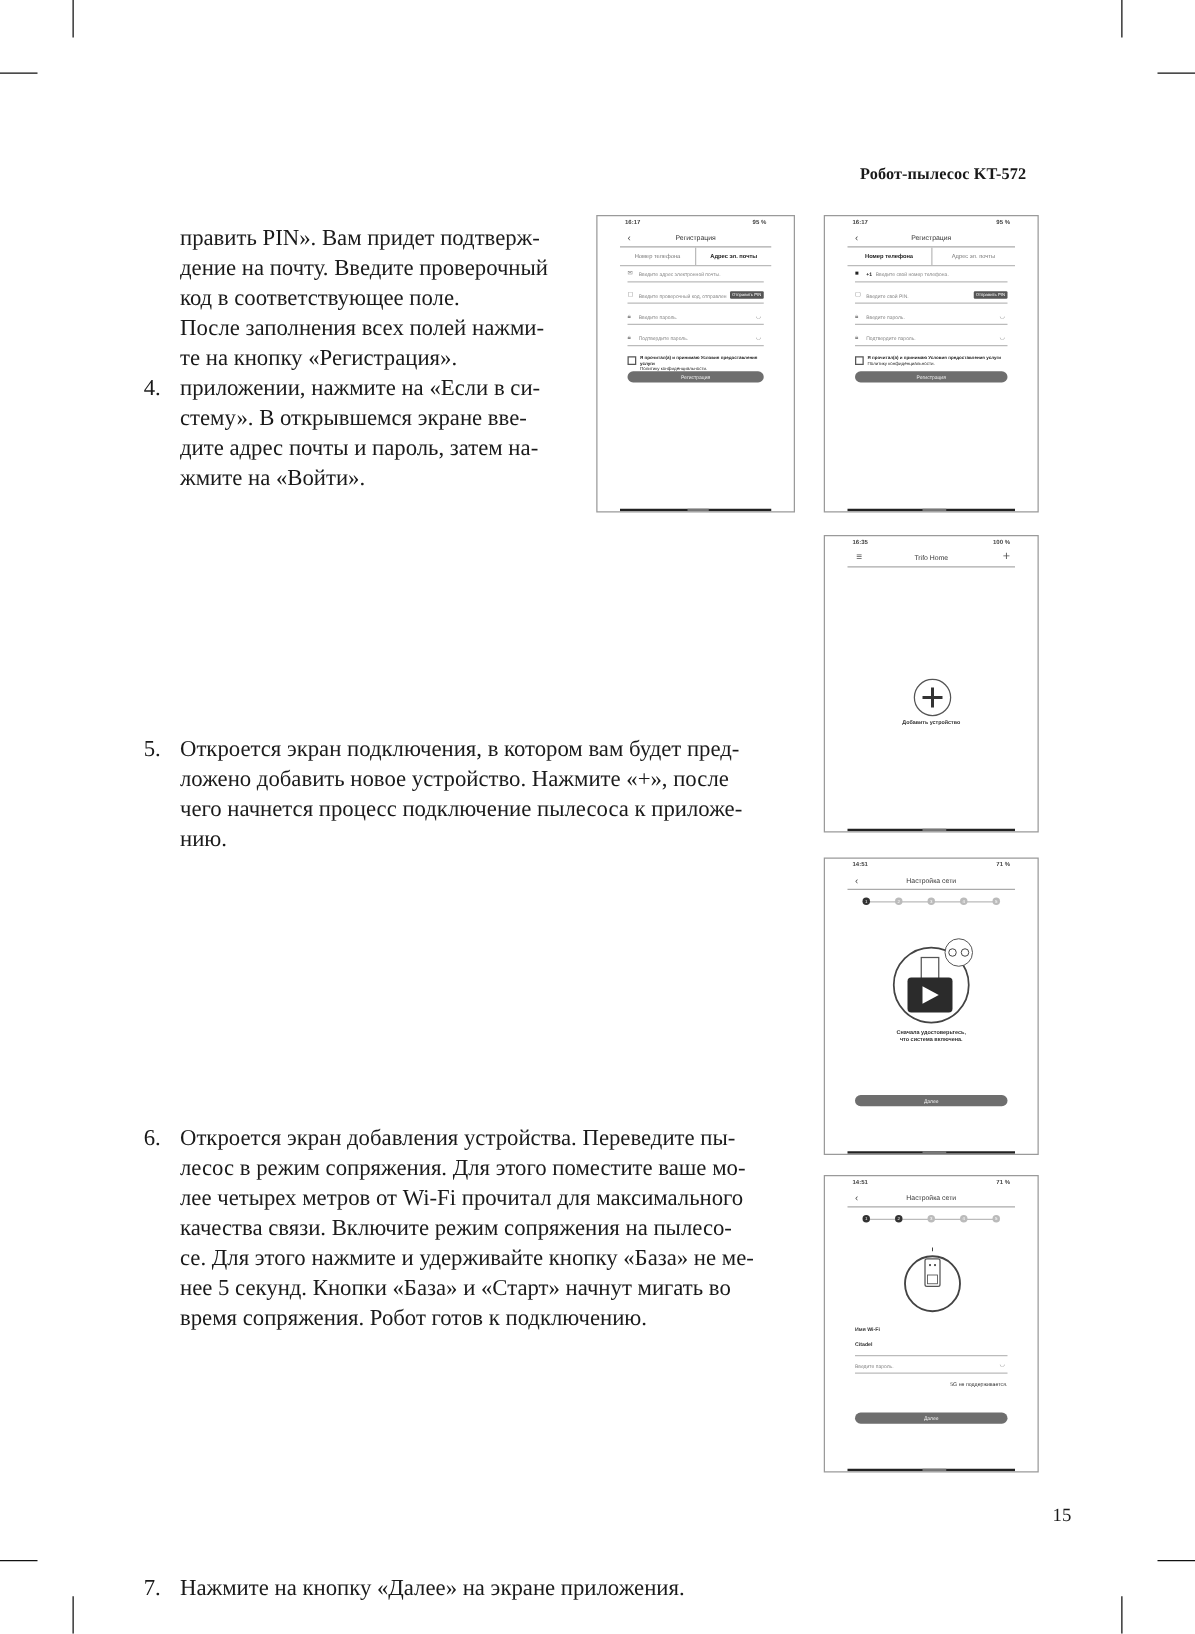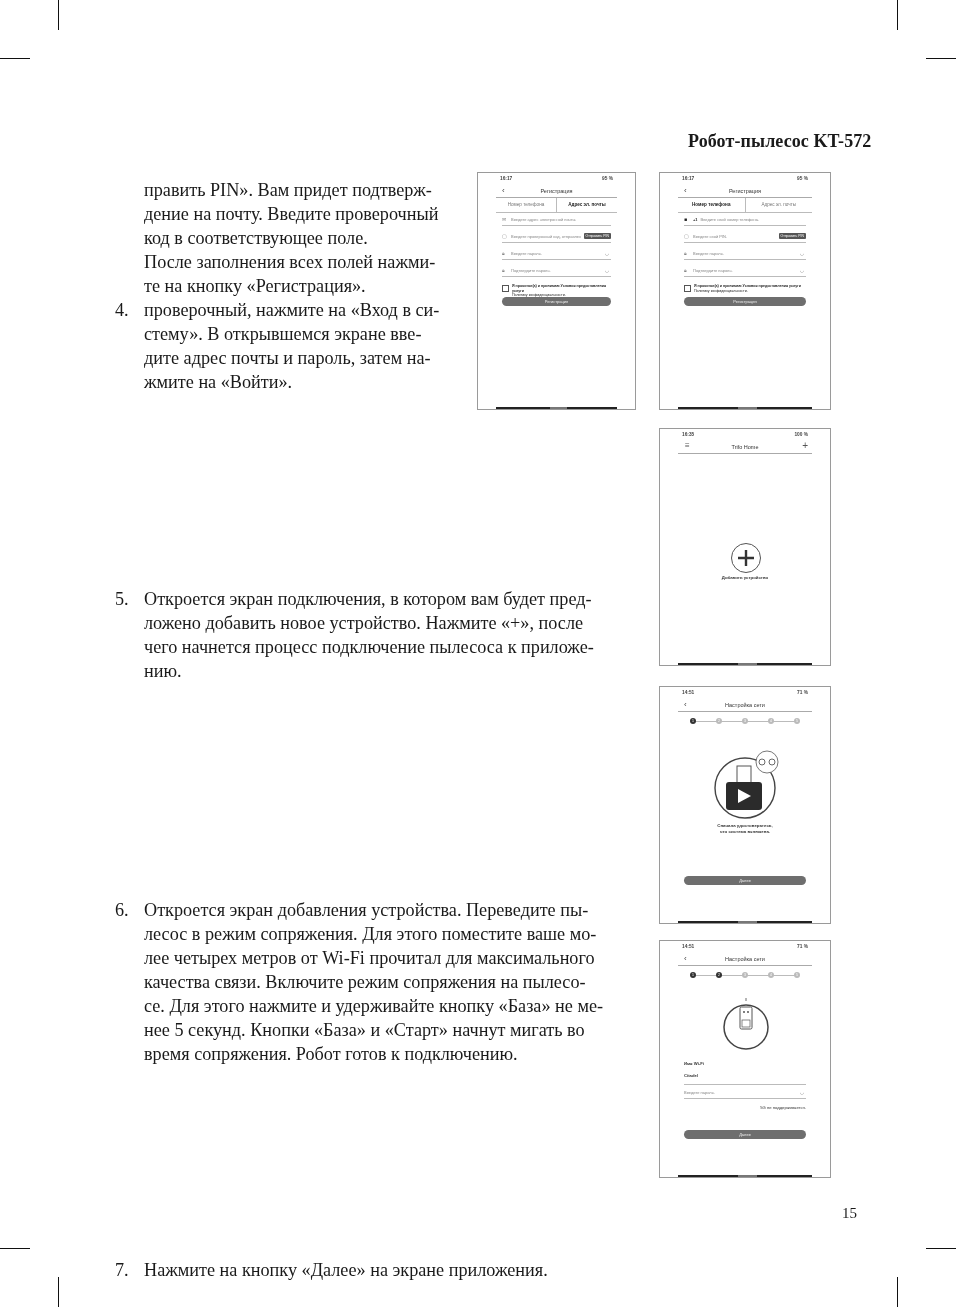--- a/index.html
+++ b/index.html
@@ -1,18 +1,18 @@
 <!DOCTYPE html>
 <html><head>
 <meta charset="utf-8">
 <style>
   html,body{margin:0;padding:0;background:#fff;}
   body{width:956px;height:1307px;position:relative;overflow:hidden;font-family:"Liberation Serif","DejaVu Serif",serif;color:#1a1a1a;}
   .crop{position:absolute;background:#111;}
-  .header-title{position:absolute;left:688px;top:131px;font-weight:bold;font-size:18px;letter-spacing:0.1px;}
+  .header-title{position:absolute;left:688px;top:131px;font-weight:bold;font-size:13px;letter-spacing:0.1px;}
   .page-num{position:absolute;left:842px;top:1205px;font-size:15px;}
   .txt{position:absolute;font-size:18.2px;line-height:24px;}
   .txt p{margin:0;}
   .li{position:relative;padding-left:29px;}
   .li .num{position:absolute;left:0;top:0;}
   
   .phone{position:absolute;border:1.3px solid #9a9a9a;background:#fff;font-family:"Liberation Sans","DejaVu Sans",sans-serif;color:#333;overflow:hidden;}
   .status{position:absolute;left:22px;right:22px;top:3px;height:8px;font-size:4.8px;display:flex;justify-content:space-between;color:#444;font-weight:bold;}
   .app-bar{position:absolute;left:18px;right:18px;top:12px;height:12px;border-bottom:0.8px solid #aaa;display:flex;align-items:center;justify-content:center;font-size:5.5px;color:#333;}
   .app-bar .back{position:absolute;left:6px;top:1px;font-size:8px;color:#444;}
@@ -55,21 +55,21 @@
 
 <div class="txt" style="left:144px;top:178px;width:330px;">
   <p>править PIN». Вам придет подтверж-</p>
   <p>дение на почту. Введите проверочный</p>
   <p>код в соответствующее поле.</p>
   <p>После заполнения всех полей нажми-</p>
   <p>те на кнопку «Регистрация».</p>
 </div>
 <div class="txt li" style="left:115px;top:298px;width:360px;">
   <span class="num">4.</span>
-  <p>проверочный, нажмите на «Вход в си-</p>
+  <p>приложении, нажмите на «Если в си-</p>
   <p>стему». В открывшемся экране вве-</p>
   <p>дите адрес почты и пароль, затем на-</p>
   <p>жмите на «Войти».</p>
 </div>
 <div class="txt li" style="left:115px;top:491px;width:540px;">
   <span class="num">5.</span>
   <p>Откроется экран подключения, в котором вам будет пред-</p>
   <p>ложено добавить новое устройство. Нажмите «+», после</p>
   <p>чего начнется процесс подключение пылесоса к приложе-</p>
   <p>нию.</p>

